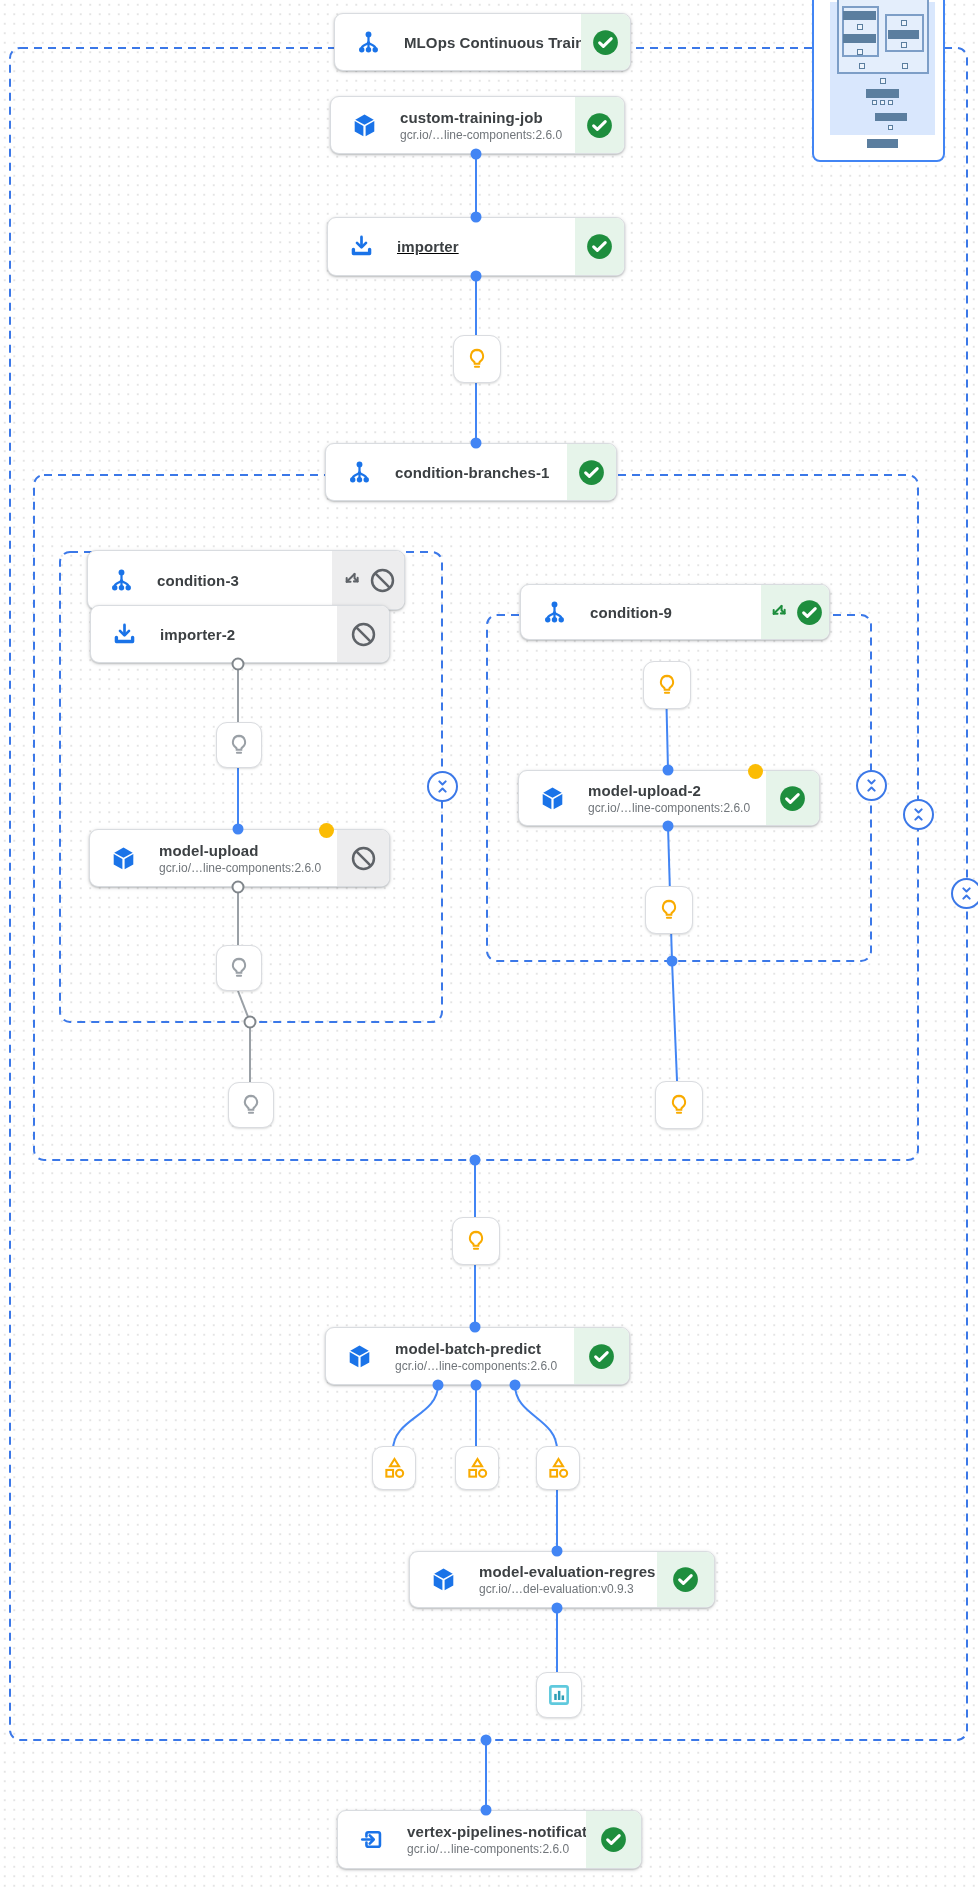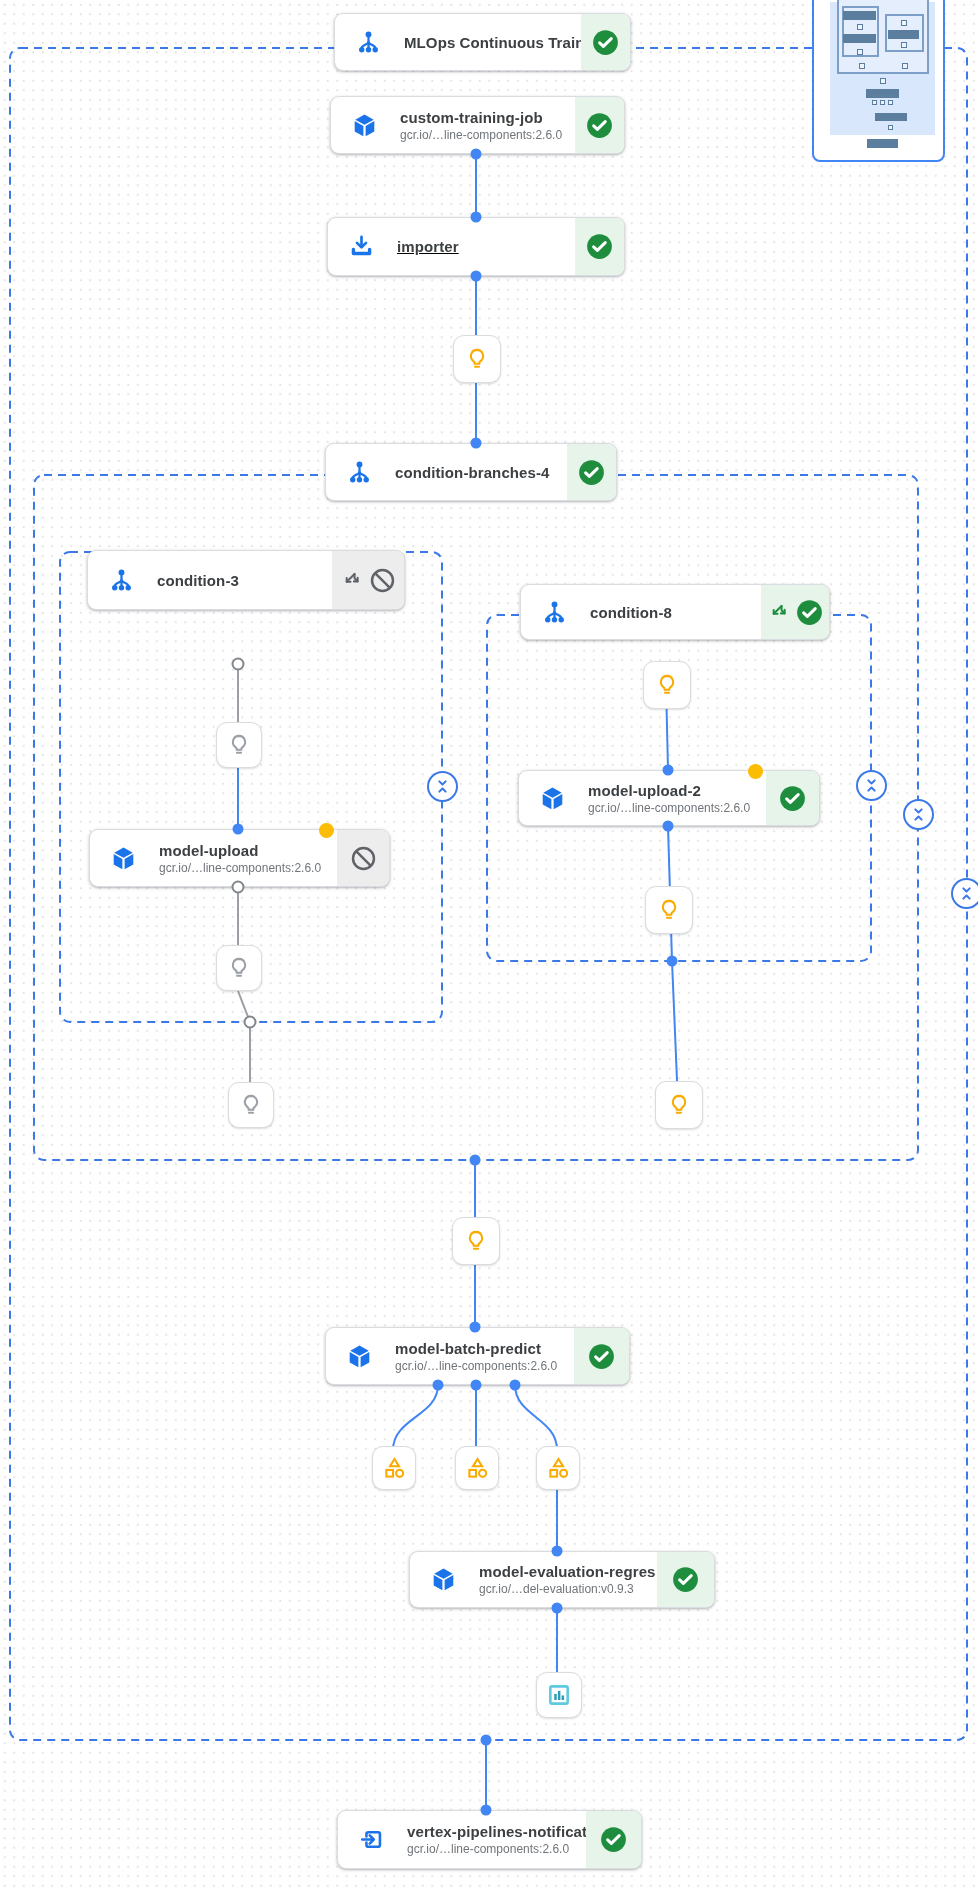--- a/index.html
+++ b/index.html
@@ -155,21 +155,21 @@
               <path d="M12 11c0 3.5-6 2.5-6 6"></path>
               <path d="M12 11c0 3.5 6 2.5 6 6"></path>
             </g>
             <circle cx="12" cy="4.8" r="2.6" fill="#1a73e8"></circle>
             <circle cx="6" cy="18.4" r="2.4" fill="#1a73e8"></circle>
             <circle cx="12" cy="18.4" r="2.4" fill="#1a73e8"></circle>
             <circle cx="18" cy="18.4" r="2.4" fill="#1a73e8"></circle>
           </svg>
         </div>
         <div class="node-text">
-          <div class="node-title">condition-branches-4</div>
+          <div class="node-title">condition-branches-1</div>
         </div>
         <div class="node-status status-green" style="width: 49px;">
           <span style="display: flex;">
             <svg width="27" height="27" viewBox="0 0 24 24">
               <circle cx="12" cy="12" r="11" fill="#1e8e3e"></circle>
               <path d="M6.8 12.3l3.3 3.2 7-6.9" fill="none" stroke="#fff" stroke-width="2.7" stroke-linecap="round" stroke-linejoin="round"></path>
             </svg>
           </span>
         </div>
       </div>
@@ -201,20 +201,40 @@
             </svg>
           </span>
           <span style="display: flex;">
             <svg width="27" height="27" viewBox="0 0 24 24" fill="none" stroke="#5f6368" stroke-width="2.2">
               <circle cx="12" cy="12" r="9.3"></circle>
               <path d="M5.7 5.7l12.6 12.6"></path>
             </svg>
           </span>
         </div>
       </div>
+      <div class="node" style="left: 90px; top: 605px; width: 300px; height: 58px;">
+        <div class="node-icon">
+          <svg viewBox="0 0 24 24" width="27" height="27" fill="none" stroke="#1a73e8" stroke-linecap="round" stroke-linejoin="round">
+            <path d="M12 3.5v8.5" stroke-width="2.4"></path>
+            <path d="M8 8.8l4 4 4-4" stroke-width="2.4"></path>
+            <path d="M4.8 14.5v3.7h14.4v-3.7" stroke-width="3"></path>
+          </svg>
+        </div>
+        <div class="node-text">
+          <div class="node-title">importer-2</div>
+        </div>
+        <div class="node-status status-gray" style="width: 52px;">
+          <span style="display: flex;">
+            <svg width="27" height="27" viewBox="0 0 24 24" fill="none" stroke="#5f6368" stroke-width="2.2">
+              <circle cx="12" cy="12" r="9.3"></circle>
+              <path d="M5.7 5.7l12.6 12.6"></path>
+            </svg>
+          </span>
+        </div>
+      </div>
       <div class="node" style="left: 89px; top: 829px; width: 301px; height: 58px;">
         <div class="node-icon">
           <svg viewBox="0 0 24 24" width="27" height="27" fill="#1a73e8">
             <polygon points="12,2.2 20.2,6.8 12,11.4 3.8,6.8"></polygon>
             <polygon points="3.3,8.1 11,12.4 11,21.6 3.3,17.3"></polygon>
             <polygon points="20.7,8.1 13,12.4 13,21.6 20.7,17.3"></polygon>
           </svg>
         </div>
         <div class="node-text">
           <div class="node-title">model-upload</div>
@@ -239,21 +259,21 @@
               <path d="M12 11c0 3.5-6 2.5-6 6"></path>
               <path d="M12 11c0 3.5 6 2.5 6 6"></path>
             </g>
             <circle cx="12" cy="4.8" r="2.6" fill="#1a73e8"></circle>
             <circle cx="6" cy="18.4" r="2.4" fill="#1a73e8"></circle>
             <circle cx="12" cy="18.4" r="2.4" fill="#1a73e8"></circle>
             <circle cx="18" cy="18.4" r="2.4" fill="#1a73e8"></circle>
           </svg>
         </div>
         <div class="node-text">
-          <div class="node-title">condition-8</div>
+          <div class="node-title">condition-9</div>
         </div>
         <div class="node-status status-green" style="width: 68px;">
           <span style="display: flex;">
             <svg width="21" height="21" viewBox="0 0 24 24" fill="none" stroke="#1e8e3e" stroke-width="2.3" stroke-linecap="round" stroke-linejoin="round">
               <path d="M15.5 4.5L6.5 13.5"></path>
               <path d="M6.5 13.5v-4.4M6.5 13.5h4.4"></path>
               <path d="M15.5 4.5v5l3.5 3.5"></path>
               <path d="M19 13v-4.2M19 13h-4.2"></path>
             </svg>
           </span>

